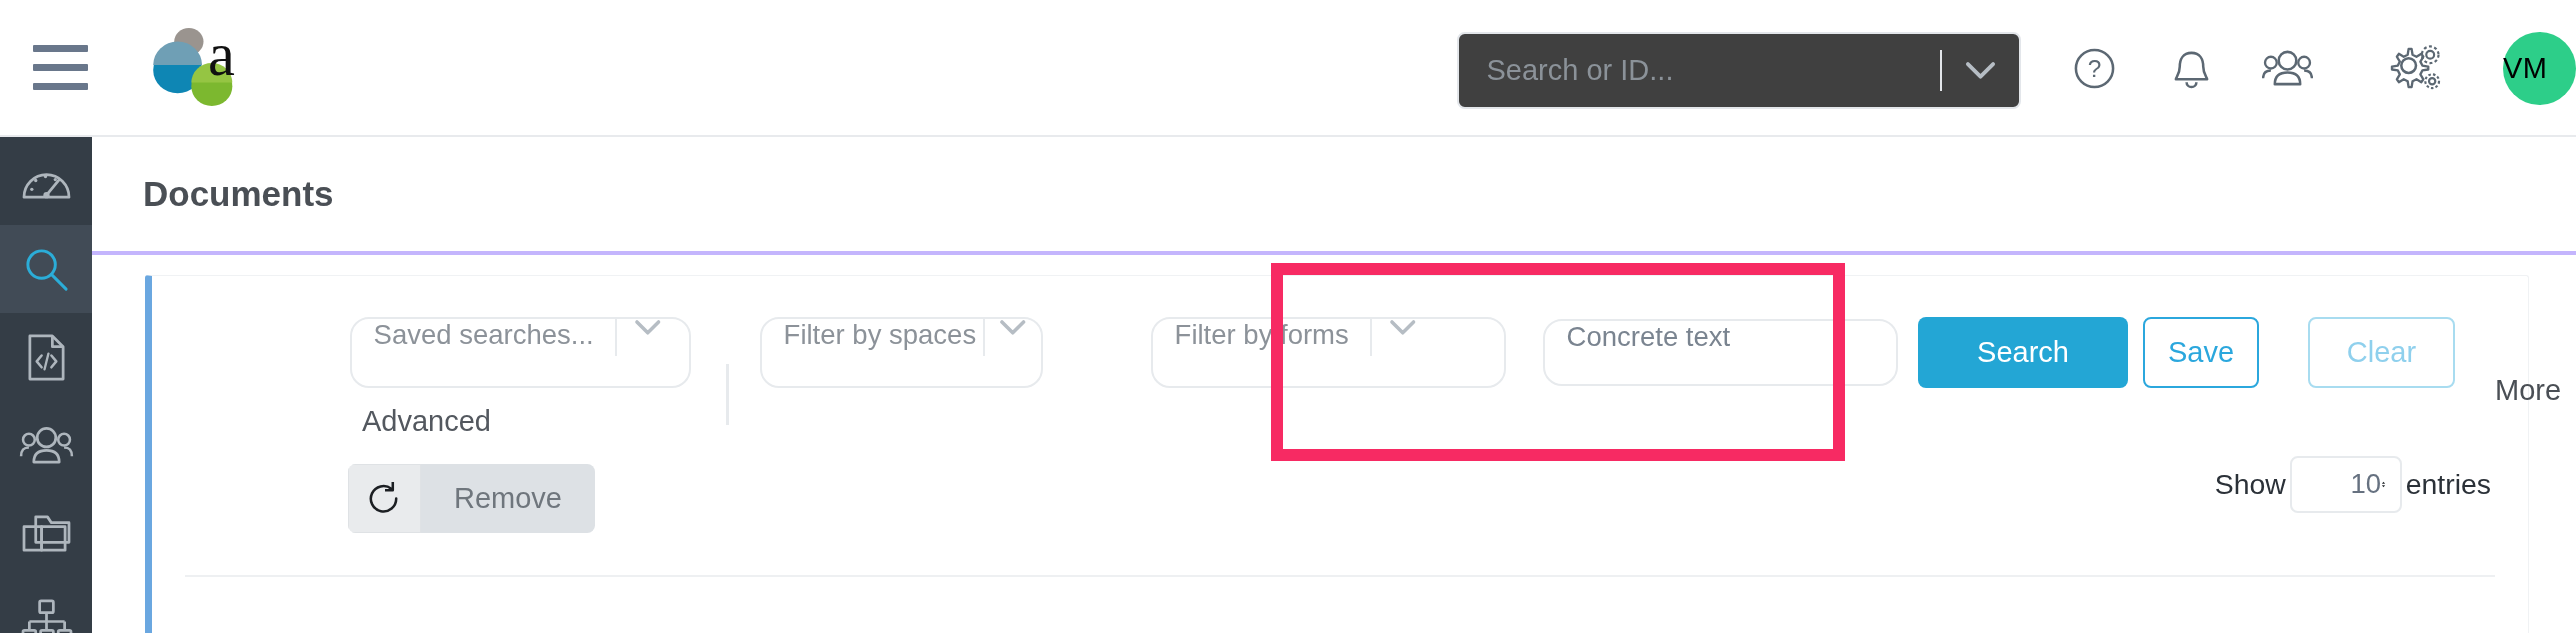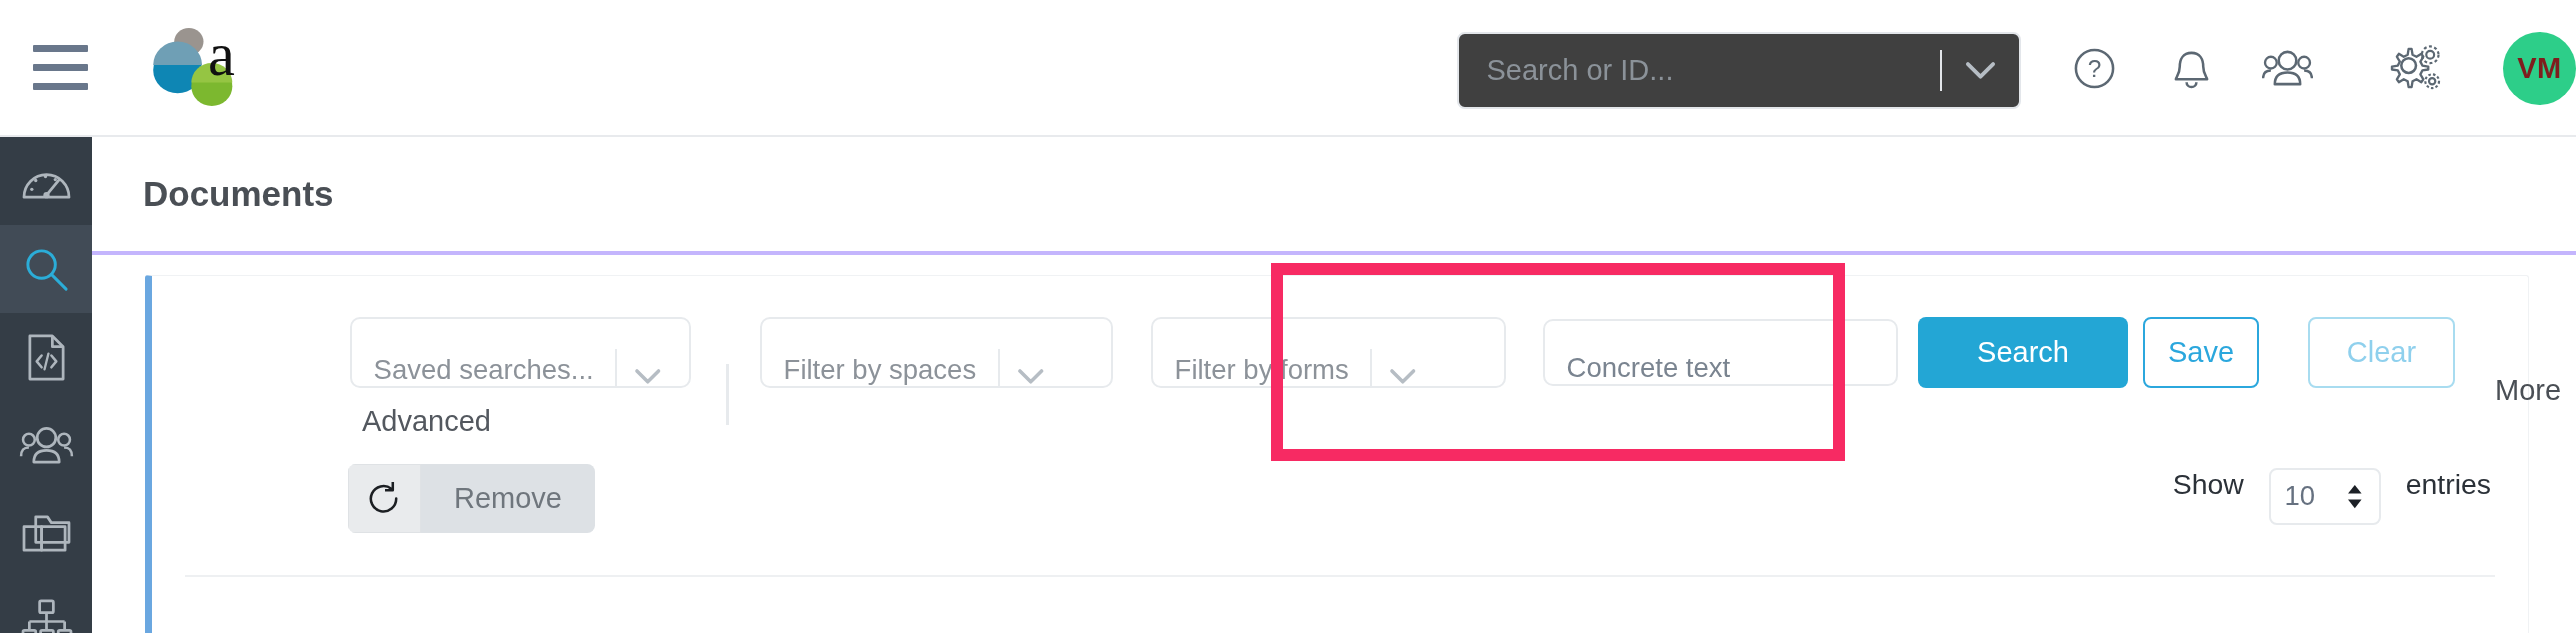--- a/index.html
+++ b/index.html
@@ -57,25 +57,24 @@
     height: 137px; display: flex; align-items: center; gap: 0;
   }
   .hdr-icon {
     width: 69px; height: 69px;
     display: flex; align-items: center; justify-content: center;
     cursor: pointer; color: #5c6873;
   }
   .hdr-gap { width: 27.5px; }
   .avatar {
     width: 73px; height: 73px; border-radius: 50%;
-    background: #2dce89; color: #7f1d1d;
-    display: flex; align-items: center; justify-content: center;
+    background: #2dce89; color: #000000;
+    display: flex; align-items: center; justify-content: flex-start;
     font-size: 29px; letter-spacing: 0.5px;
     cursor: pointer;
-    font-weight: bold;
   }
 
   
   .sidebar {
     position: absolute; top: 137px; left: 0;
     width: 92px; height: 496px;
     background: #343d46;
   }
   .side-item {
     width: 92px; height: 88px;
@@ -110,37 +109,37 @@
     border-radius: 2.9px;
   }
 
   .filter-row {
     position: absolute; left: 0; top: 41px;
     width: 100%; height: 71px;
     display: flex; align-items: center;
   }
   .fld {
     height: 71px;
-    border: 2px solid #e7eaed; border-radius: 10px;
+    border: 2px solid #e7eaed; border-radius: 19px;
     background: #fff;
-    display: flex; align-items: flex-end;
+    display: flex; align-items: flex-start;
   }
   .fld .fld-text {
     padding: 0 21.6px; font-size: 27.5px; color: #8c9299;
     white-space: nowrap; overflow: hidden;
   }
   .fld .fld-sep { width: 2px; height: 37px; background: #e7eaed; }
   .fld .fld-chev { width: 61px; display: flex; align-items: center; justify-content: center; }
 
   .saved-searches { position: absolute; left: 198px; width: 341px; }
   .vdivider {
     position: absolute; left: 574px; top: 47px;
     width: 2.9px; height: 61px; background: #e7eaed;
   }
-  .filter-spaces { position: absolute; left: 608px; width: 353px; }
+  .filter-spaces { position: absolute; left: 608px; width: 283px; }
   .filter-forms  { position: absolute; left: 999px; width: 355px; }
   .concrete-text {
     position: absolute; left: 1391px; width: 355px;
     height: 67px;
   }
   .concrete-text .fld-text { color: #7a8490; }
 
   .btn {
     position: absolute; height: 71px;
     border-radius: 8px;
@@ -182,33 +181,33 @@
     cursor: pointer;
   }
   .remove-lbl-btn {
     padding: 0 33px; height: 69px;
     background: #dde1e5; color: #6f767d;
     display: flex; align-items: center;
     font-size: 29px; cursor: pointer;
   }
 
   .show-entries {
-    position: absolute; right: 37px; top: 192px;
-    display: flex; gap: 25px;
+    position: absolute; right: 37px; top: 180px;
+    display: flex; align-items: center; gap: 4px;
     font-size: 28.4px; color: #2b3138;
   }
   .entries-select {
     width: 112px; height: 57px;
     border: 2px solid #e7eaed; border-radius: 7.8px;
     background: #fff;
     display: flex; align-items: center; justify-content: space-between;
     padding: 0 13.7px;
     cursor: pointer;
   }
-  .entries-select .ev { font-size: 27.5px; color: #667180; }
+  .entries-select .ev { font-size: 27.5px; color: #667180; margin-left: 45px; }
 
   .card-divider {
     position: absolute; left: 33px; right: 33px; top: 299px;
     height: 2px; background: #eef0f2;
   }
 
   
   .highlight {
     position: absolute;
     left: 1271px; top: 263px;

